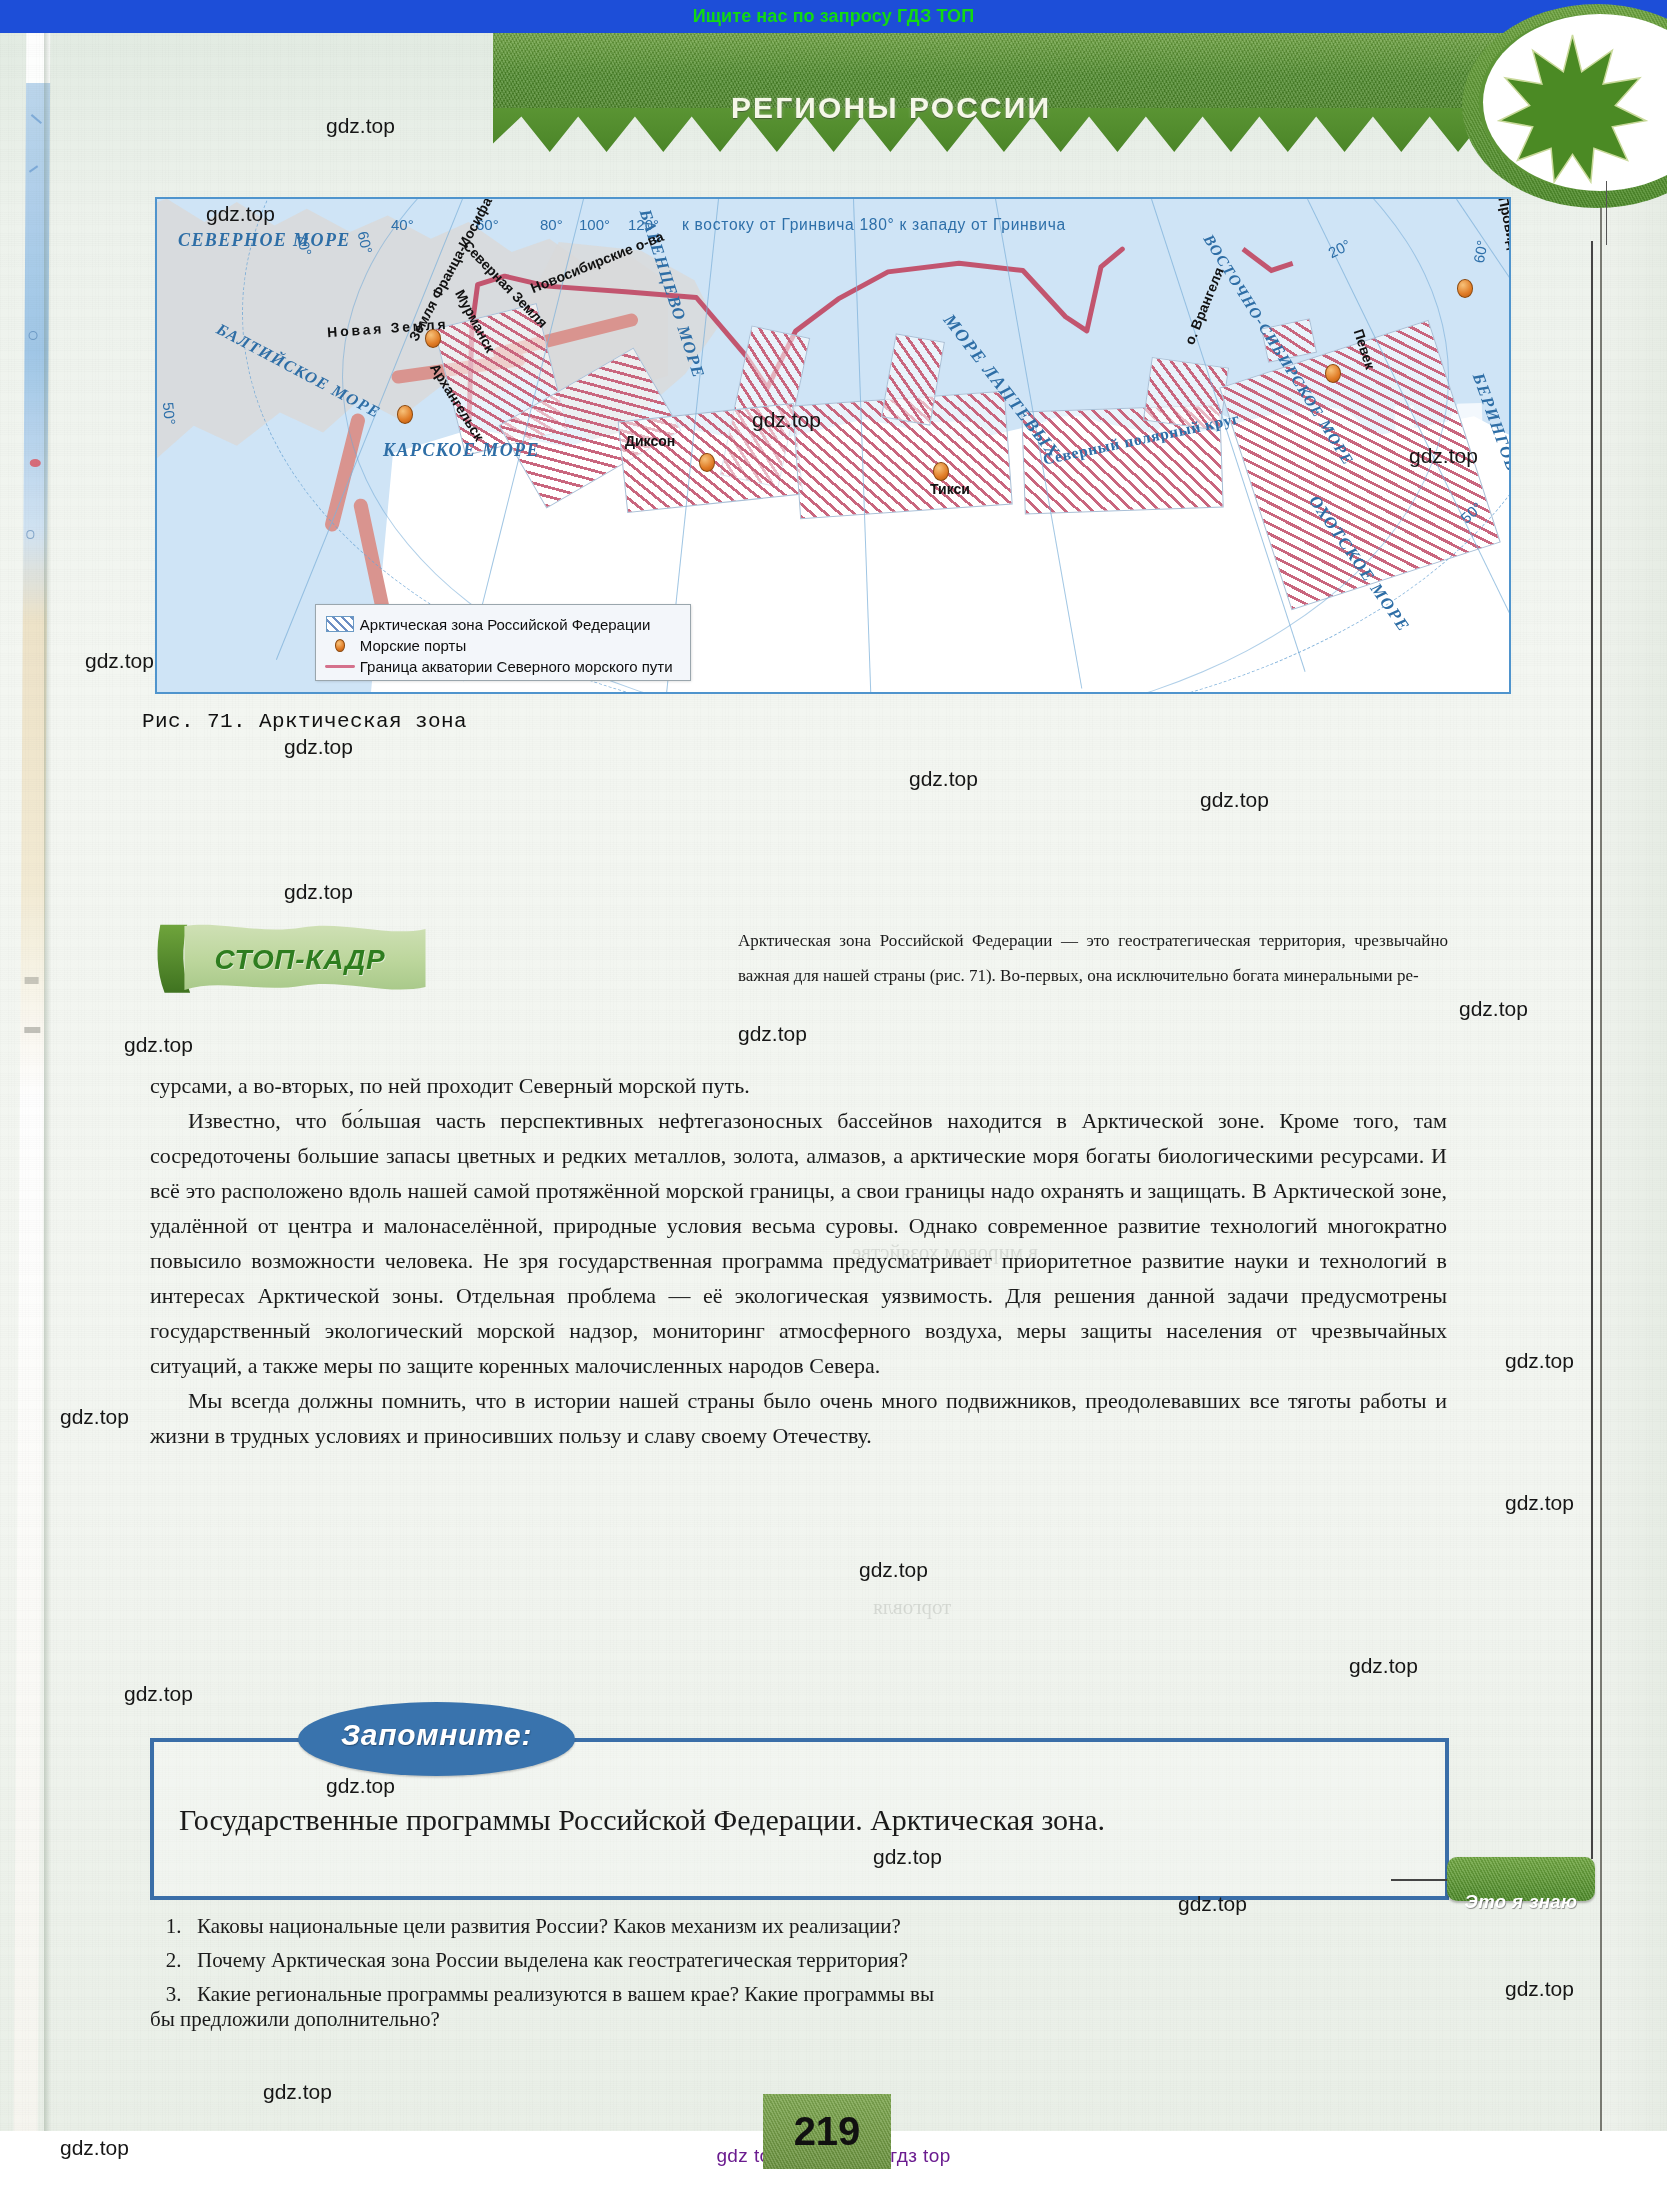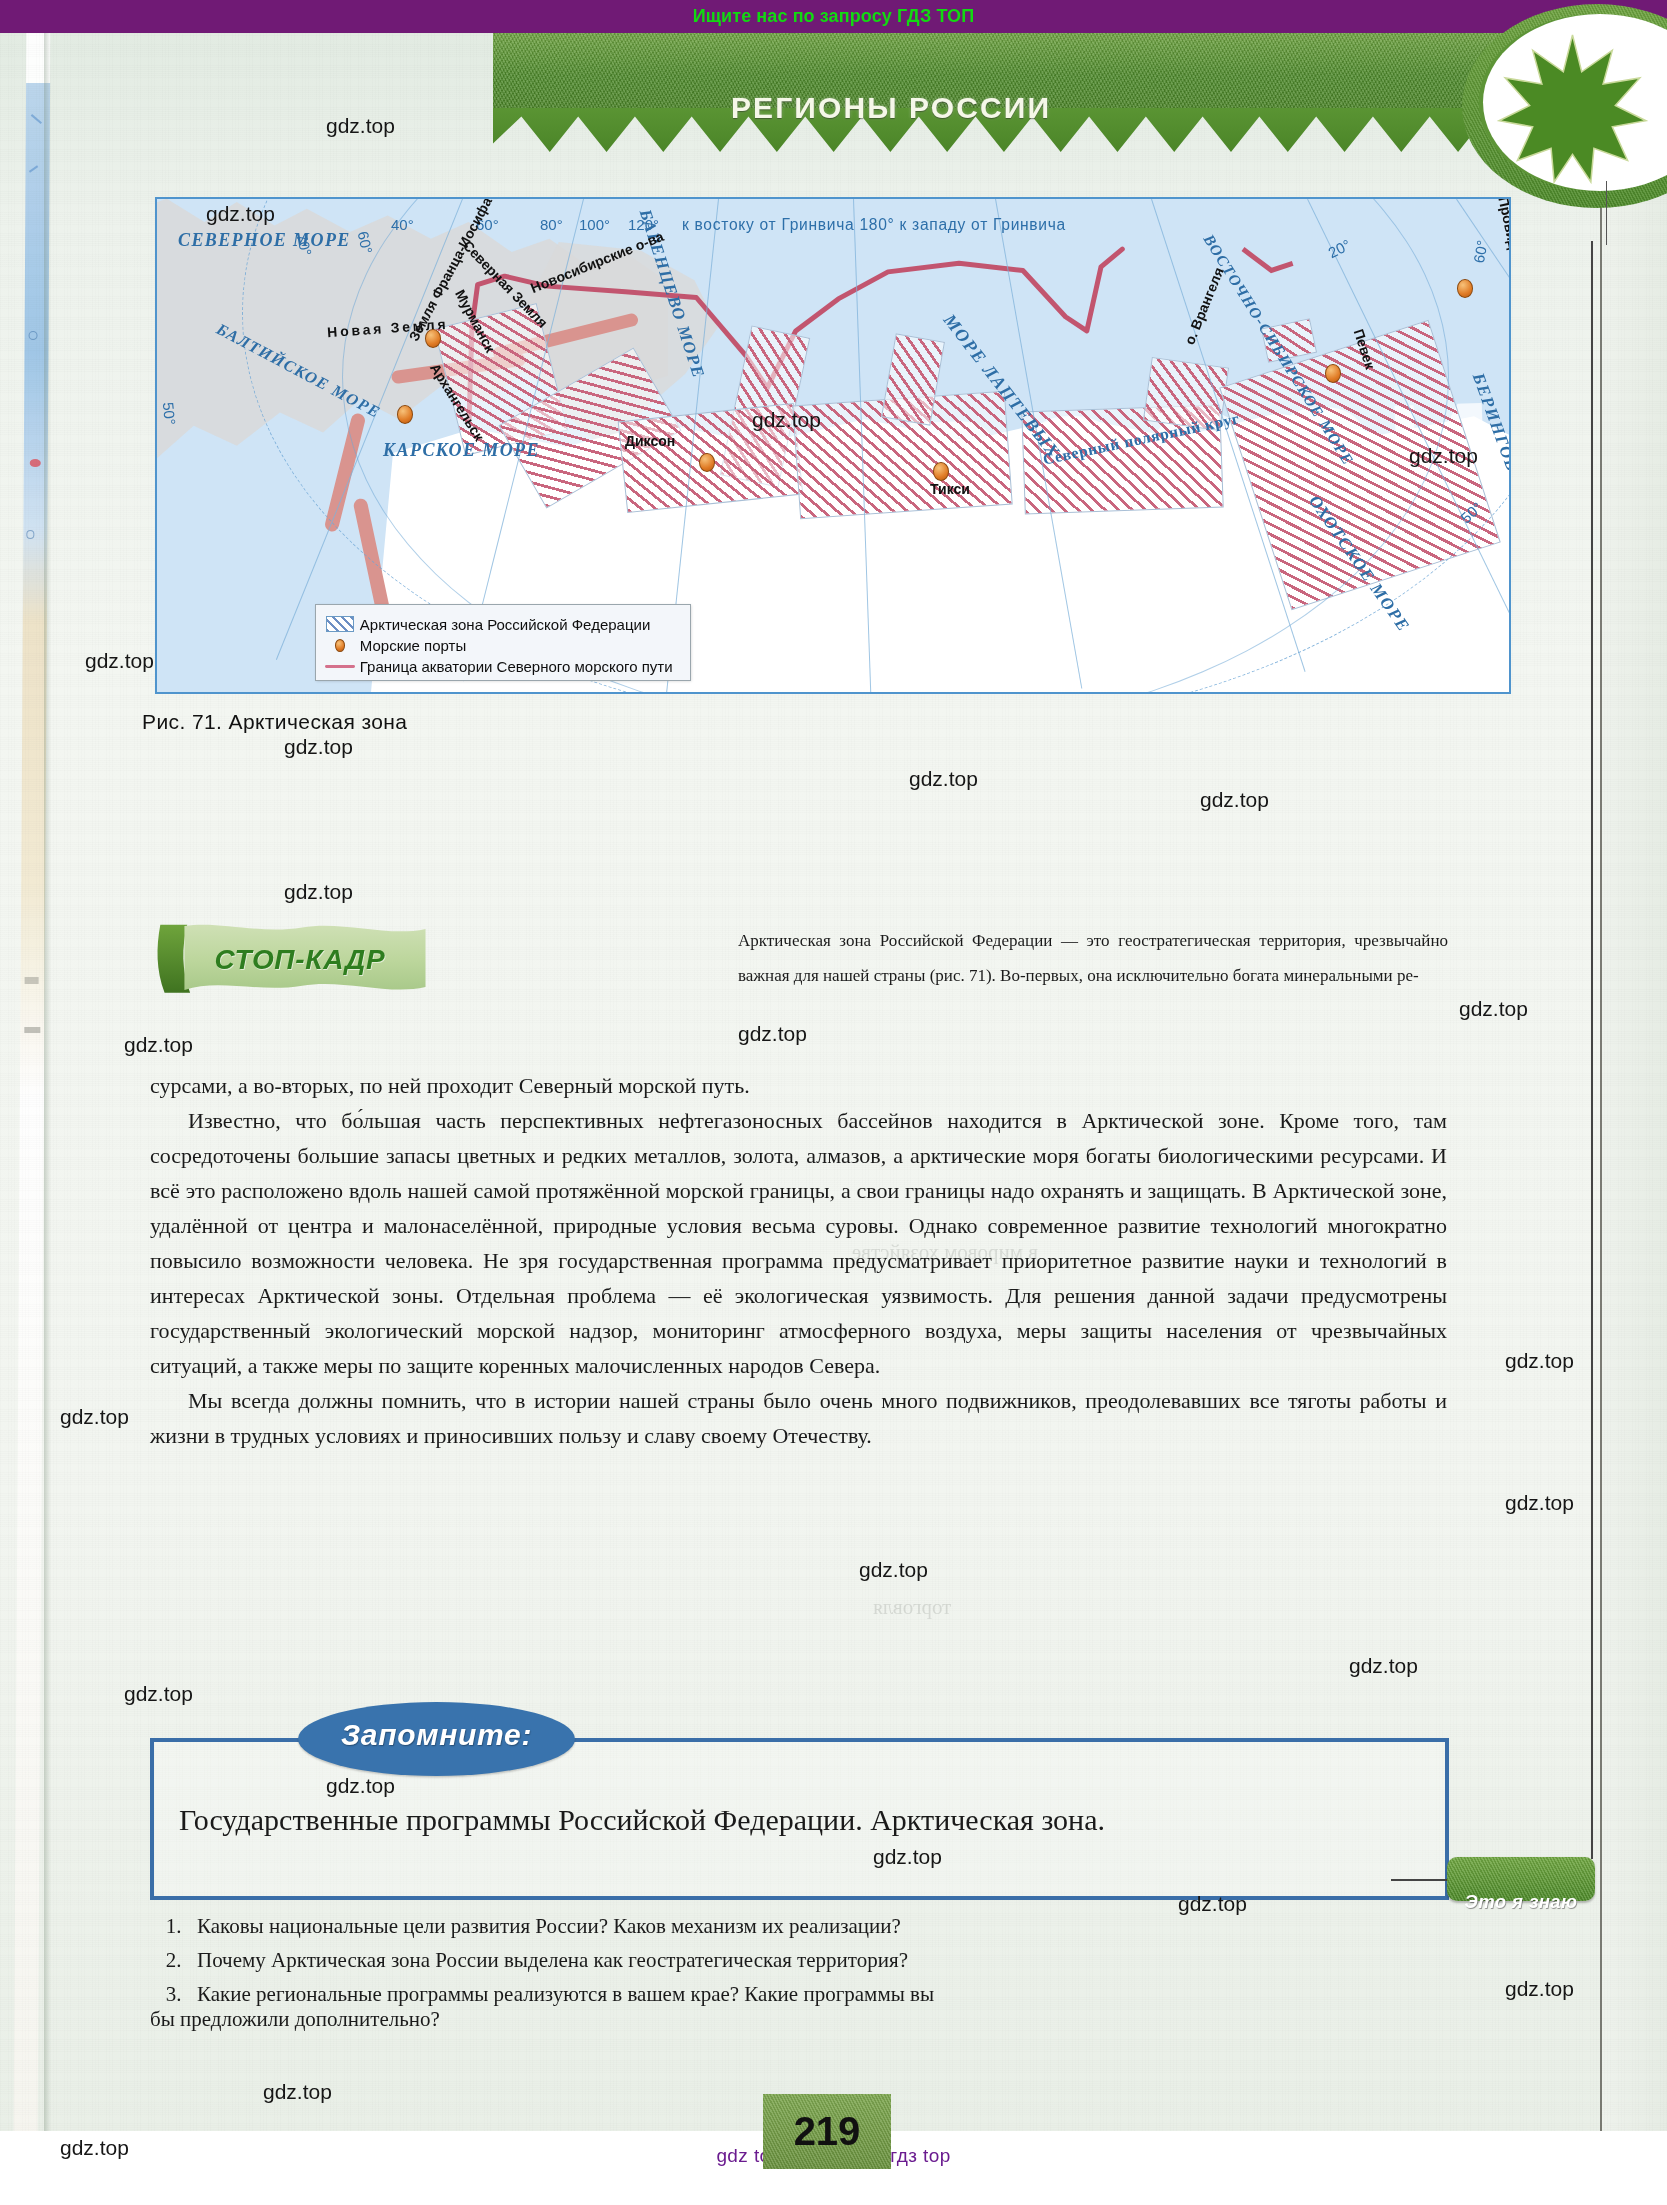--- a/index.html
+++ b/index.html
@@ -8,21 +8,21 @@
     width: 1667px; height: 2205px;
     background: #ffffff;
     font-family: "Liberation Serif", serif;
     position: relative;
     overflow: hidden;
   }
 
   
   #promo-bar {
     position:absolute; left:0; top:0; width:1667px; height:33px;
-    background:#701a75; text-align:center;
+    background:#1d4ed8; text-align:center;
     font-family:"Liberation Sans", sans-serif;
     font-weight:bold; font-size:18px; color:#12d912;
     letter-spacing:0.1px; line-height:33px;
   }
 
   
   #page {
     position:absolute; left:0; top:33px; width:1667px; height:2099px;
     background:
       linear-gradient(180deg,#e2ebe2 0%, #edf2ec 9%, #f3f6f1 30%, #f2f5f0 70%, #e9efe7 100%);
@@ -214,21 +214,21 @@
     border:0.7px solid #8c4a10;
   }
   .legend-line{ width:30px; height:2.8px; background:#d4718c; border-radius:1.4px; }
   .legend-text{
     font-family:"Liberation Sans", sans-serif; font-size:15px; color:#0e0e0e;
     margin-left:4.3px; white-space:nowrap;
   }
 
   #fig-caption{
     position:absolute; left:142px; top:710px;
-    font-family:Liberation Sans, sans-serif; font-size:21px; color:#111;
+    font-family:Liberation Mono, monospace; font-size:21px; color:#111;
     letter-spacing:0.4px;
   }
 
   
   #stopkadr{
     position:absolute; left:153px; top:919px; width:277px; height:78px; z-index:3;
   }
   #stopkadr-text{
     position:absolute; left:183px; top:944px; width:234px; text-align:center;
     font-family:"Liberation Sans", sans-serif; font-weight:bold; font-style:italic;

